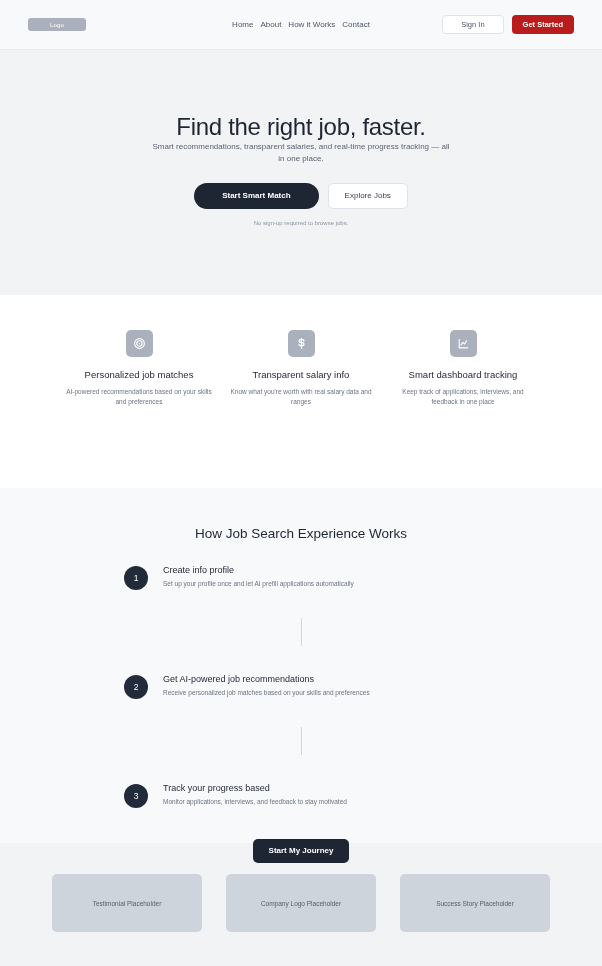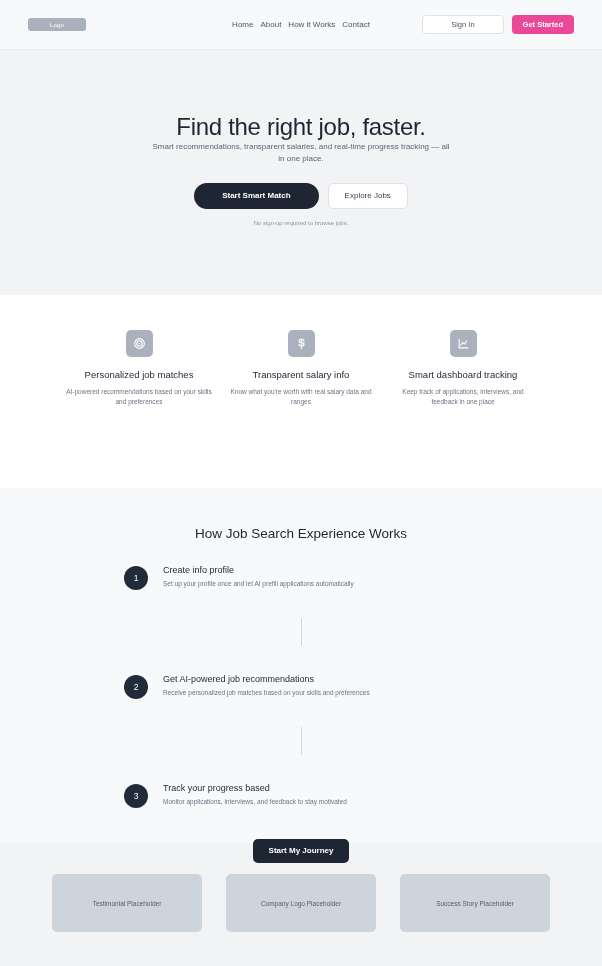--- a/index.html
+++ b/index.html
@@ -50,27 +50,27 @@
     display: flex;
     align-items: center;
     gap: 8px;
   }
   .btn-ghost {
     font-size: 7.5px;
     color: #4d5767;
     background: #ffffff;
     border: 1px solid #dfe3e8;
     border-radius: 4px;
-    padding: 5px 28px;
+    padding: 5px 18px;
     line-height: 1;
   }
   .btn-dark {
     font-size: 7.5px;
     color: #ffffff;
-    background: #ec4899;
+    background: #b91c1c;
     border: none;
     border-radius: 4px;
     padding: 6px 11px;
     line-height: 1;
     font-weight: bold;
   }
 
   
   .hero {
     background: #f1f3f5;

